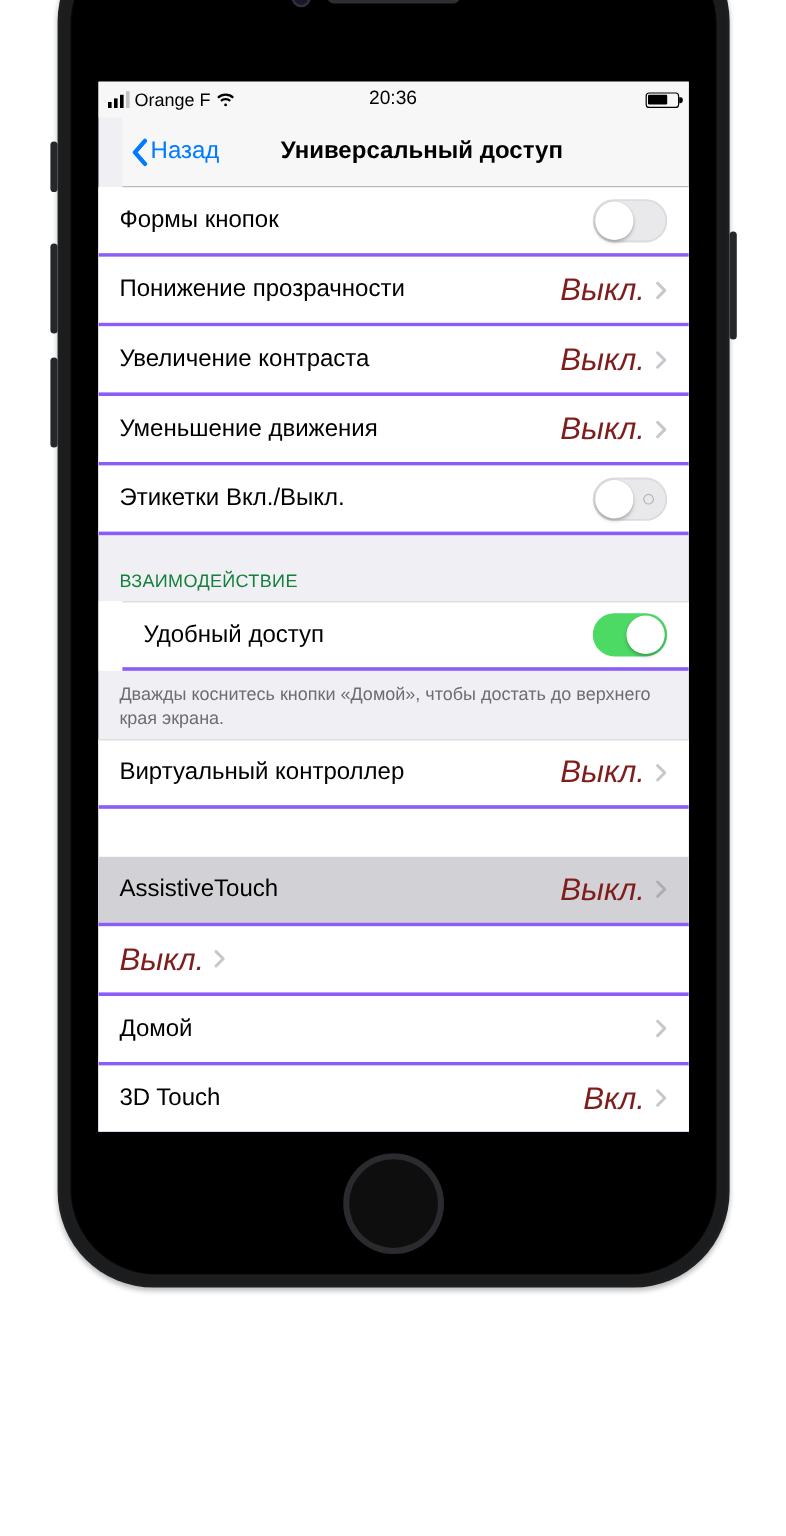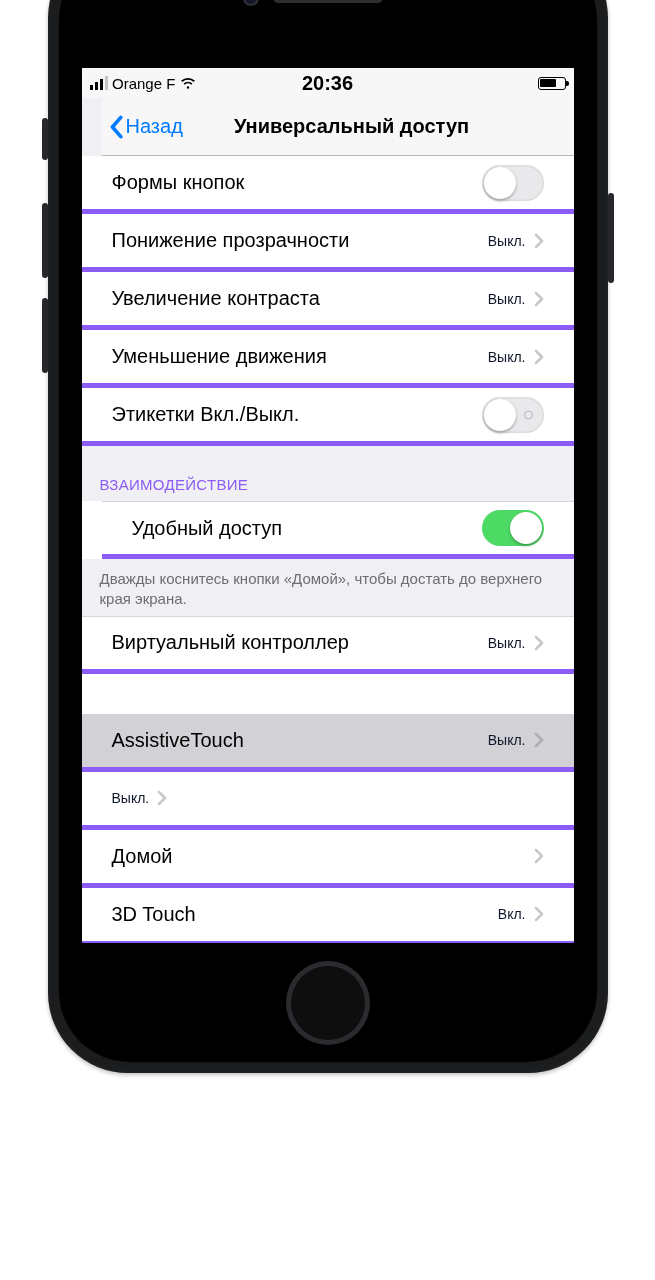--- a/index.html
+++ b/index.html
@@ -31,51 +31,51 @@
   
   .home-btn { position:absolute; bottom:18px; left:50%; transform:translateX(-50%); width:84px; height:84px; border-radius:50%; background:#0e0e0f;
     box-shadow: inset 0 0 0 5px #2a2b2e, 0 1px 2px rgba(0,0,0,.5); }
 
   
   .screen { position:absolute; top:120px; bottom:120px; left:24px; right:24px; background:#efeff4; overflow:hidden; }
 
   
   .statusbar { height:30px; background:#f7f7f8; display:flex; align-items:center; justify-content:space-between; padding:0 8px; font-size:15px; font-weight:500; color:#000; }
   .sb-left, .sb-right { display:flex; align-items:center; gap:4px; }
-  .sb-center { position:absolute; left:0; right:0; text-align:center; font-weight:700; font-size:20px; pointer-events:none;}
+  .sb-center { position:absolute; left:0; right:0; text-align:center; font-weight:400; font-size:16px; pointer-events:none;}
   .signal { display:flex; align-items:flex-end; gap:1.5px; }
   .signal span { width:3.5px; background:#000; display:block; }
   .signal span:nth-child(1){height:5px;} .signal span:nth-child(2){height:8px;}
   .signal span:nth-child(3){height:11px;} .signal span:nth-child(4){height:14px; background:#c3c3c6;}
   .wifi-icon{width:18px;height:18px;}
   .battery { width:28px; height:13px; border:1.5px solid #000; border-radius:3px; position:relative; }
   .battery::after{content:"";position:absolute;right:-4px;top:3px;width:2.5px;height:5px;background:#000;border-radius:0 2px 2px 0;}
   .battery .fill{position:absolute;left:1.5px;top:1.5px;bottom:1.5px;width:60%;background:#000;border-radius:1px;}
 
   
   .navbar { height:58px; background:#f7f7f8; border-bottom:1px solid #b9b9bd; display:flex; align-items:center; padding:0 6px; position:relative;margin-left:20px;}
   .back { display:flex; align-items:center; color:#007aff; font-size:20px; gap:2px; }
   .chev-left{ width:16px;height:24px; }
   .nav-title { position:absolute; left:0; right:12px; text-align:center; font-size:20px; font-weight:700; color:#000; pointer-events:none; padding-left:40px;}
   .nav-title span{pointer-events:auto;}
 
   
   .list { background:#efeff4; }
   .group { background:#fff; }
-  .row { height:58px; display:flex; align-items:center; padding:0 30px; border-bottom:5px solid #8b5cf6; background:#fff; font-size:20px; color:#000; }
+  .row { height:58px; display:flex; align-items:center; padding:0 18px; border-bottom:3px solid #8b5cf6; background:#fff; font-size:20px; color:#000; }
   .row.clipped-top { border-top:none; }
   .row .label { flex:1; }
-  .row .value { color:#0f172a; font-size:14px; margin-right:8px; }
+  .row .value { color:#7f1d1d; font-size:26px; margin-right:8px;font-style:italic; }
   .row.highlighted { background:#d2d2d6;margin-top:40px; }
   .chev-right { width:10px; height:16px; }
   .chev-right path{stroke:#c7c7cc;}
   .row.highlighted .chev-right path{stroke:#aeaeb2;}
 
   
-  .sect-header { padding:30px 18px 8px; font-size:15px; color:#8b5cf6; letter-spacing:.3px; }
+  .sect-header { padding:30px 18px 8px; font-size:15px; color:#15803d; letter-spacing:.3px; }
   .sect-footer { padding:10px 18px 6px; font-size:15px; color:#6d6d72; line-height:1.35; }
 
   
   .toggle { width:62px; height:36px; border-radius:18px; position:relative; background:#e9e9ec; box-shadow: inset 0 0 0 1.5px #dcdcdf; flex-shrink:0;}
   .toggle .knob { position:absolute; top:2px; left:2px; width:32px; height:32px; background:#fff; border-radius:50%; box-shadow:0 2px 3px rgba(0,0,0,.25), 0 0 1px rgba(0,0,0,.15); transition:left .1s;}
   .toggle.on { background:#4cd964; box-shadow:none;}
   .toggle.on .knob{ left:28px; }
   .toggle.labeled::after{content:""; position:absolute; right:11px; top:50%; transform:translateY(-50%); width:7px; height:7px; border:1.5px solid #b4b4b8; border-radius:50%;}
 
   .spacer-bottom{height:12px;}

